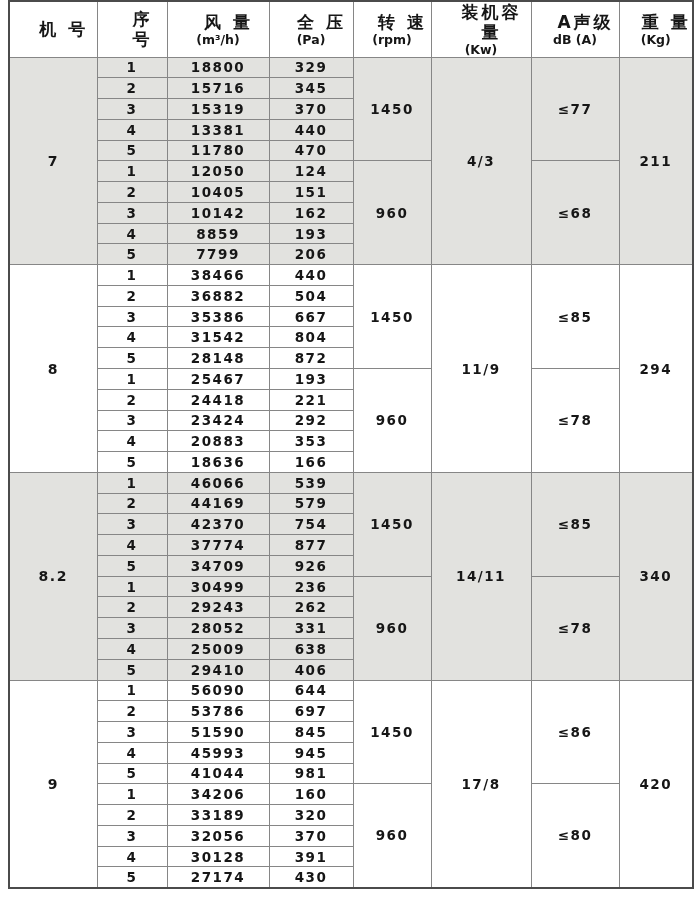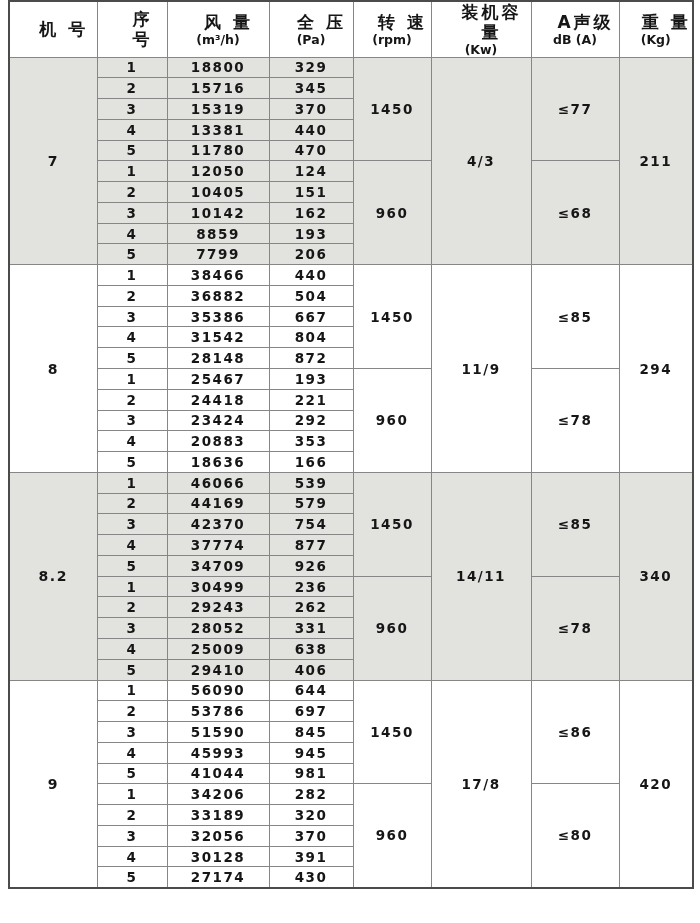--- a/index.html
+++ b/index.html
@@ -298,21 +298,21 @@
           <td>945</td>
         </tr>
         <tr>
           <td>5</td>
           <td>41044</td>
           <td>981</td>
         </tr>
         <tr>
           <td>1</td>
           <td>34206</td>
-          <td>282</td>
+          <td>160</td>
           <td rowspan="5">960</td>
           <td rowspan="5">≤80</td>
         </tr>
         <tr>
           <td>2</td>
           <td>33189</td>
           <td>320</td>
         </tr>
         <tr>
           <td>3</td>

